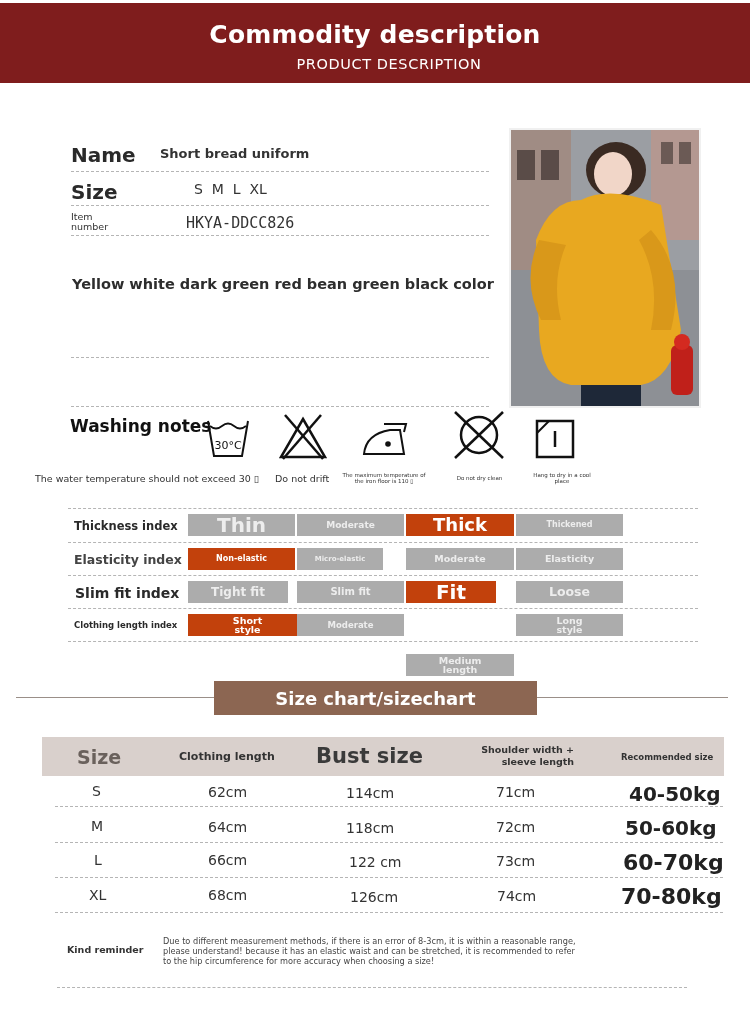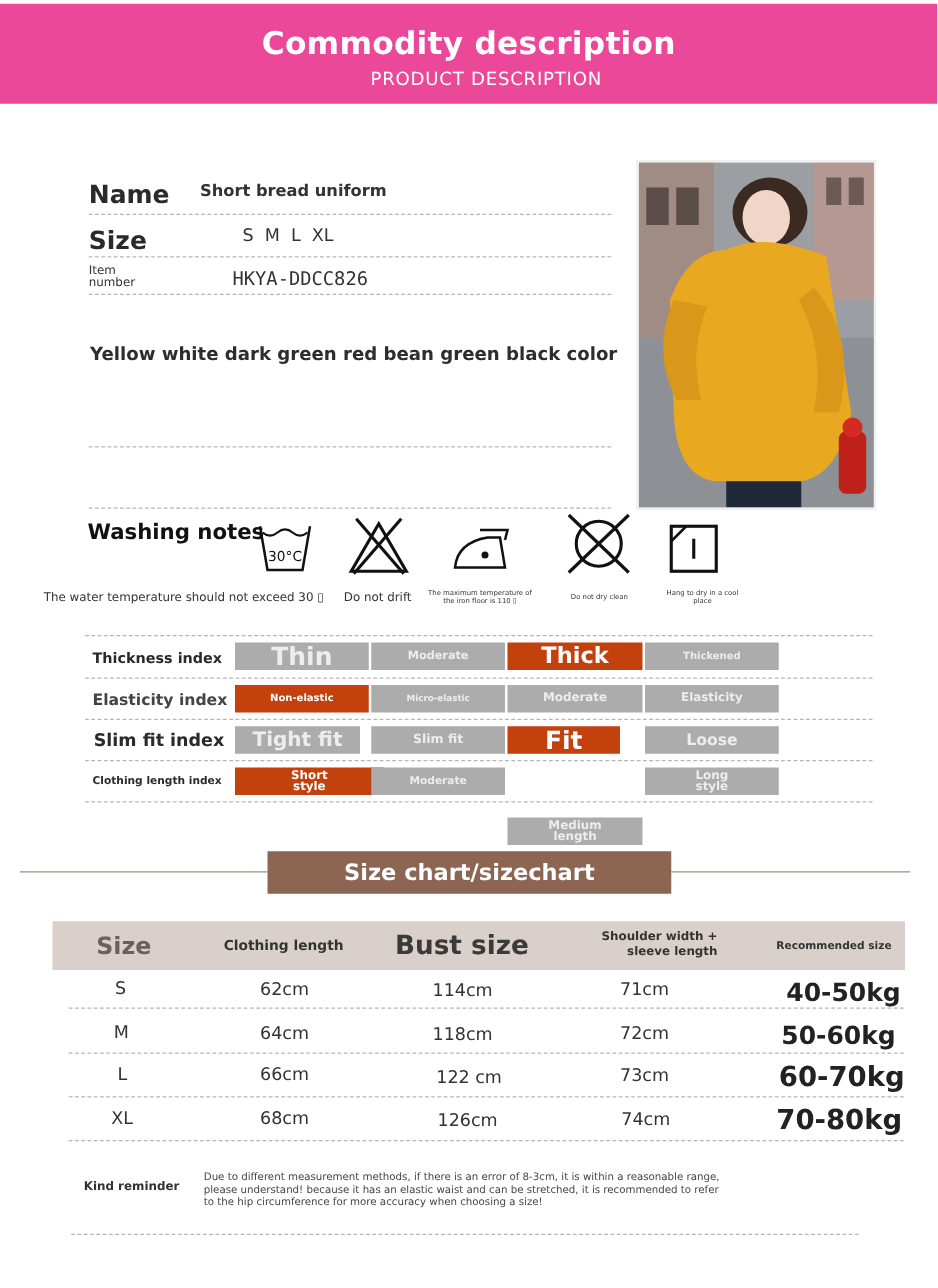--- a/index.html
+++ b/index.html
@@ -2,21 +2,21 @@
 <html><head>
 <meta charset="utf-8">
 <style>
   * { margin: 0; padding: 0; box-sizing: border-box; }
   html, body { width: 750px; height: 1030px; background: #ffffff; overflow: hidden; }
   body { position: relative; font-family: "DejaVu Sans", "Liberation Sans", sans-serif; color: #2a2a2a; }
 
   .abs { position: absolute; }
 
   
-  .header { left: 0; top: 3px; width: 750px; height: 80px; background: #ec4899; text-align: center; }
+  .header { left: 0; top: 3px; width: 750px; height: 80px; background: #7f1d1d; text-align: center; }
   .header .title { position: absolute; left: 0; right: 0; top: 17px; font-size: 25px; font-weight: bold; color: #ffffff; letter-spacing: 0.2px; }
   .header .subtitle { position: absolute; left: 0; right: 0; top: 53px; font-size: 14.5px; color: #ffffff; letter-spacing: 0.6px; margin-left: 28px; }
 
   .dash { position: absolute; height: 0; border-top: 1px dashed #b5b5b5; }
 
   
   .lbl-big { font-size: 20px; font-weight: bold; color: #2a2a2a; }
   .val { font-size: 13px; font-weight: bold; color: #333; }
   .lbl-small { font-size: 9.5px; line-height: 10px; color: #333; }
   .mono-val { font-family: "DejaVu Sans Mono", "Liberation Mono", monospace; font-size: 15px; color: #333; }
@@ -135,27 +135,27 @@
 
 <div class="abs idx-label" style="left:74px; top:519px; font-size:11.5px;">Thickness index</div>
 <div class="cell" style="left:188px; top:514px; width:107px; font-size:20px;">Thin</div>
 <div class="cell" style="left:297px; top:514px; width:107px; font-size:9px;">Moderate</div>
 <div class="cell on" style="left:406px; top:514px; width:108px; font-size:18px;">Thick</div>
 <div class="cell" style="left:516px; top:514px; width:107px; font-size:8px;">Thickened</div>
 <div class="dash" style="left:68px; top:542px; width:630px;"></div>
 
 <div class="abs idx-label" style="left:74px; top:552px; font-size:12.5px; color:#444;">Elasticity index</div>
 <div class="cell on" style="left:188px; top:548px; width:107px; font-size:8px;">Non-elastic</div>
-<div class="cell" style="left:297px; top:548px; width:107px; font-size:7px;">Micro-elastic</div>
+<div class="cell" style="left:297px; top:548px; width:86px; font-size:7px;">Micro-elastic</div>
 <div class="cell" style="left:406px; top:548px; width:108px; font-size:9.5px;">Moderate</div>
 <div class="cell" style="left:516px; top:548px; width:107px; font-size:9.5px;">Elasticity</div>
 <div class="dash" style="left:68px; top:575px; width:630px;"></div>
 
 <div class="abs idx-label" style="left:75px; top:585px; font-size:14px;">Slim fit index</div>
-<div class="cell" style="left:188px; top:581px; width:100px; font-size:16px;">Tight fit</div>
+<div class="cell" style="left:188px; top:581px; width:100px; font-size:12px;">Tight fit</div>
 <div class="cell" style="left:297px; top:581px; width:107px; font-size:10px;">Slim fit</div>
 <div class="cell on" style="left:406px; top:581px; width:90px; font-size:20px;">Fit</div>
 <div class="cell" style="left:516px; top:581px; width:107px; font-size:12.5px;">Loose</div>
 <div class="dash" style="left:68px; top:608px; width:630px;"></div>
 
 <div class="abs idx-label" style="left:74px; top:620px; font-size:8.5px;">Clothing length index</div>
 <div class="cell on" style="left:188px; top:614px; width:119px; font-size:9.5px; padding:0 46px;">Short style</div>
 <div class="cell" style="left:297px; top:614px; width:107px; font-size:8.5px;">Moderate</div>
 <div class="cell" style="left:406px; top:614px; width:108px; font-size:9.5px; padding:0 30px;margin-top:40px;">Medium length</div>
 <div class="cell" style="left:516px; top:614px; width:107px; font-size:9.5px; padding:0 34px;">Long style</div>

